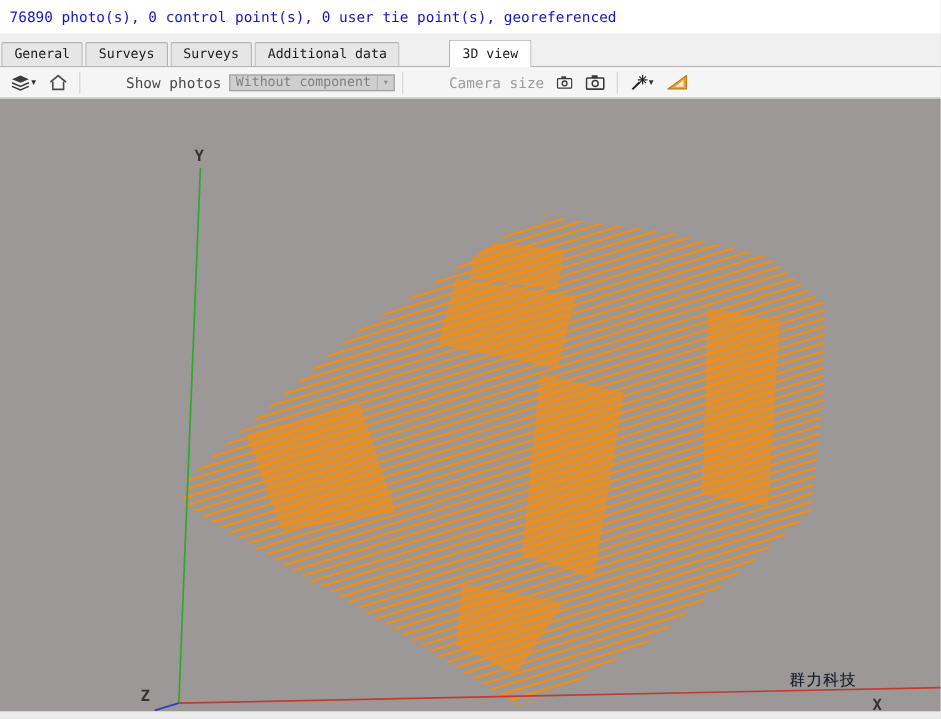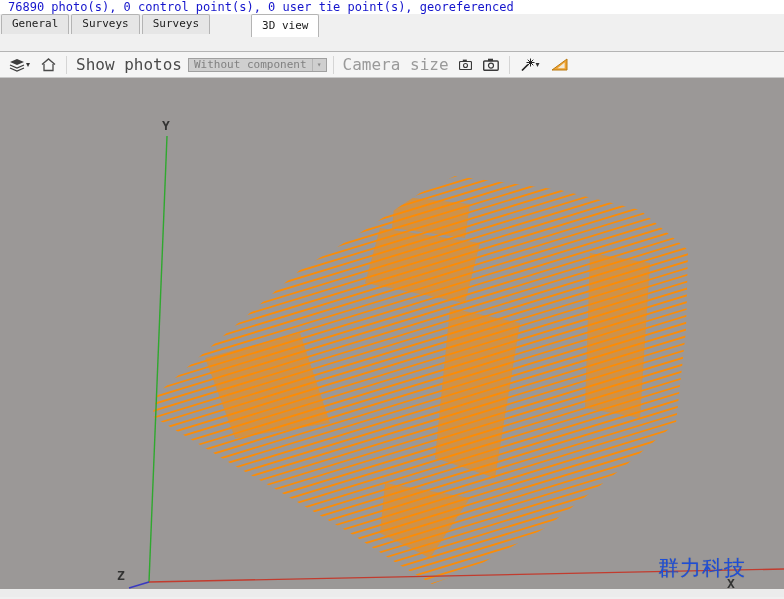--- a/index.html
+++ b/index.html
@@ -1,54 +1,55 @@
 <!DOCTYPE html>
 <html><head>
 <meta charset="utf-8">
 <style>
   * { margin:0; padding:0; box-sizing:border-box; }
   html,body { width:784px; height:599px; overflow:hidden; }
   body { font-family:"DejaVu Sans Mono","Liberation Mono",monospace; font-size:12px; background:#f0f0f0; }
 
-  .status-bar { height:14px; background:#ffffff; display:flex; align-items:center; padding-left:8px; color:#1414cc; }
-
-  .tab-bar { height:38px; background:#f0f0f0; display:flex; border-bottom:1px solid #b4b4b4; }
+  .status-bar { height:28px; background:#ffffff; display:flex; align-items:center; padding-left:8px; color:#1414cc; }
+
+  .tab-bar { height:28px; background:#f0f0f0; display:flex; align-items:flex-end; border-bottom:1px solid #b4b4b4; }
   .tab { height:20px; padding:2px 10px 0 10px; margin:0 1px 0 1px; background:#e6e6e6; border:1px solid #b4b4b4; border-bottom:none; border-radius:2px 2px 0 0; color:#1b1b1b; font-size:11px; white-space:nowrap; cursor:default; }
   .tab.active { background:#ffffff; height:23px; margin-bottom:-1px; padding-top:4px;margin-left:40px; }
 
   .toolbar { height:26px; background:#f5f5f5; border-bottom:1px solid #c9c9c9; display:flex; align-items:center; padding:0 5px; gap:3px; }
   .tb-btn { display:flex; align-items:center; gap:1px; background:transparent; border:1px solid transparent; height:21px; padding:1px 3px; cursor:pointer; }
   .caret { font-size:8px; color:#333; line-height:1; }
   .sep { width:1px; height:18px; background:#d5d5d5; margin:0 3px; }
-  .tb-label { color:#4a4a4a; font-size:16px; padding:0 3px; white-space:nowrap; }
+  .tb-label { color:#4a4a4a; font-size:12px; padding:0 3px; white-space:nowrap;margin-left:29px; }
   .tb-label.dim { color:#9a9a9a; }
   .combo { display:flex; align-items:center; height:14px; background:#cfcfcf; border:1px solid #a0a0a0; color:#808080; font-size:11px; padding-left:5px; white-space:nowrap; }
   .combo .combo-arrow { width:14px; height:100%; display:flex; align-items:center; justify-content:center; border-left:1px solid #b5b5b5; color:#8a8a8a; margin-left:5px; font-size:8px; }
 
   .viewport { position:relative; height:511px; }
   .viewport svg { display:block; }
-  .watermark { position:absolute; left:658px; top:476px; color:#1d4ed8; font-size:21px; letter-spacing:1px; font-family:"DejaVu Sans",sans-serif; text-shadow:0 0 1px rgba(0,0,0,0.25); }
+  .watermark { position:absolute; left:658px; top:476px; color:#0f172a; font-size:13px; letter-spacing:1px; font-family:"DejaVu Sans",sans-serif; text-shadow:0 0 1px rgba(0,0,0,0.25); }
 
   .axis-label { font-family:"DejaVu Sans Mono",monospace; font-size:13px; font-weight:bold; fill:#333333; }
 
   .bottom-strip { height:8px; background:#ececec; }
 </style>
 </head>
 <body>
 
 <div class="app">
 
   <div class="status-bar">
     <span>76890 photo(s), 0 control point(s), 0 user tie point(s), georeferenced</span>
   </div>
 
   <div class="tab-bar">
     <div class="tab">General</div>
     <div class="tab">Surveys</div>
     <div class="tab">Surveys</div>
+    <div class="tab">Additional data</div>
     <div class="tab active">3D view</div>
   </div>
 
   <div class="toolbar">
     <button class="tb-btn">
       <svg width="16" height="14" viewBox="0 0 16 14">
         <path d="M8 1 L15 4 8 7 1 4 Z" fill="#3c3c3c"></path>
         <path d="M1 7 L8 10 15 7" fill="none" stroke="#3c3c3c" stroke-width="1.3"></path>
         <path d="M1 10 L8 13 15 10" fill="none" stroke="#3c3c3c" stroke-width="1.3"></path>
       </svg>

